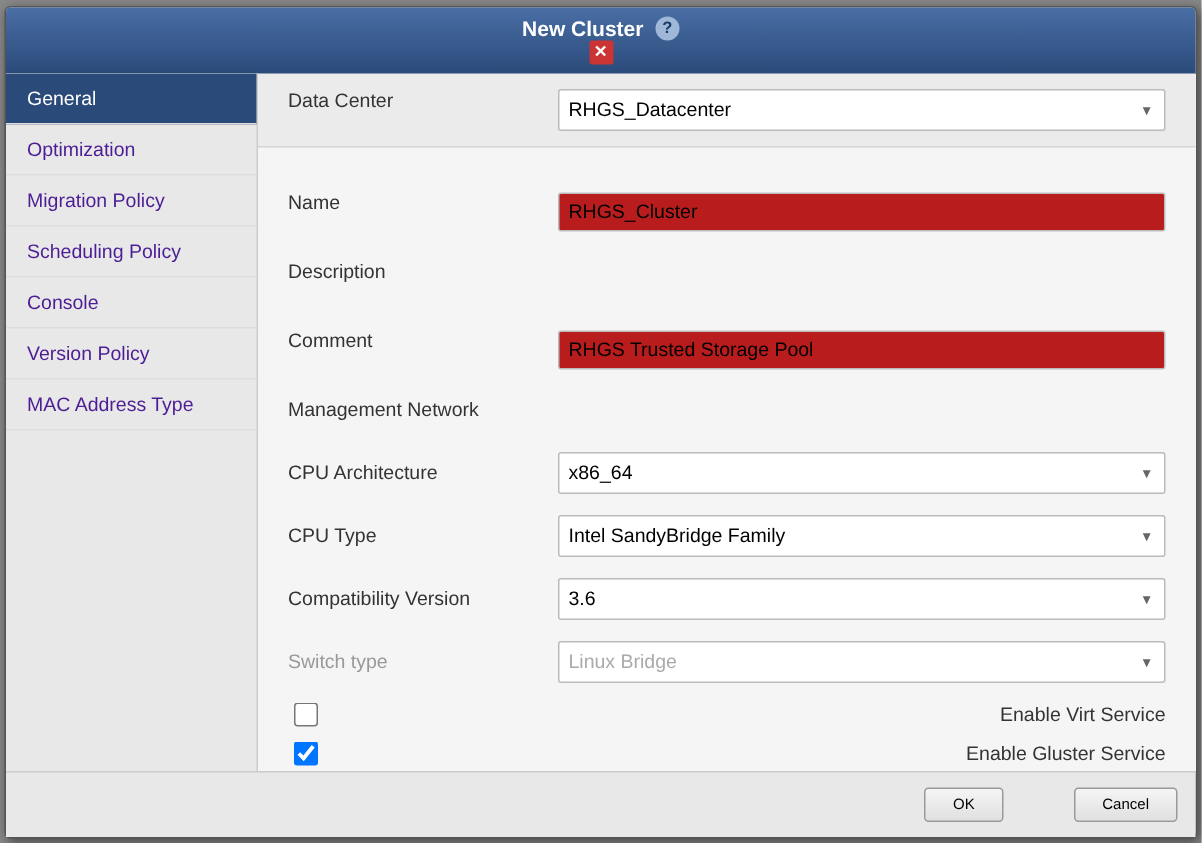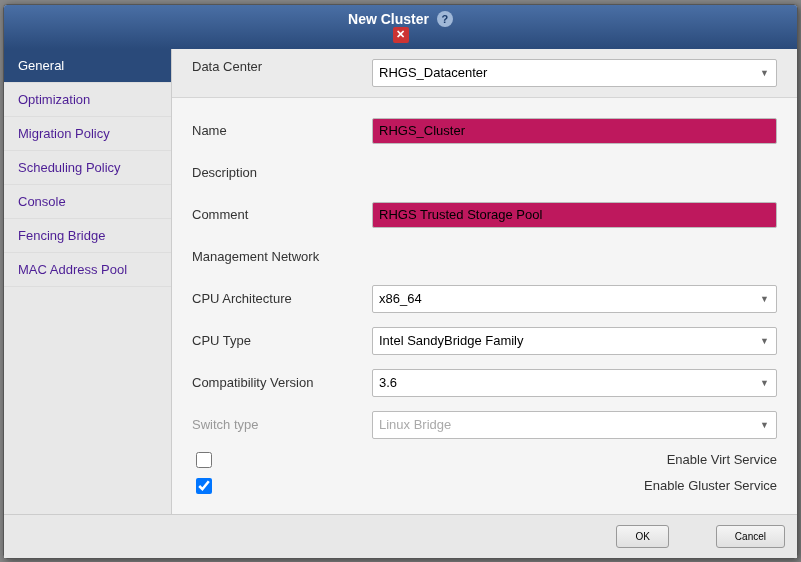--- a/index.html
+++ b/index.html
@@ -113,22 +113,23 @@
     .form-label.disabled {
       color: #999;
     }
     .form-control {
       flex: 1;
       height: 26px;
       border: 1px solid #bbb;
       border-radius: 2px;
       padding: 2px 6px;
       font-size: 13px;
-      background: #be185d;
+      background: #b91c1c;
       outline: none;
+      margin-top: 12px;
     }
     .form-select {
       flex: 1;
       height: 28px;
       border: 1px solid #bbb;
       border-radius: 2px;
       padding: 2px 6px;
       font-size: 13px;
       background: white;
       outline: none;
@@ -244,24 +245,24 @@
       <div class="sidebar-item">
         <span>Migration Policy</span>
       </div>
       <div class="sidebar-item">
         <span>Scheduling Policy</span>
       </div>
       <div class="sidebar-item">
         <span>Console</span>
       </div>
       <div class="sidebar-item">
-        <span>Fencing Bridge</span>
-      </div>
-      <div class="sidebar-item">
-        <span>MAC Address Pool</span>
+        <span>Version Policy</span>
+      </div>
+      <div class="sidebar-item">
+        <span>MAC Address Type</span>
       </div>
     </div>
 
     <div class="form-area">
 
       <div class="datacenter-row">
         <div class="form-label">Data Center</div>
         <div class="select-wrapper">
           <select class="form-select"><option>RHGS_Datacenter</option></select>
         </div>

